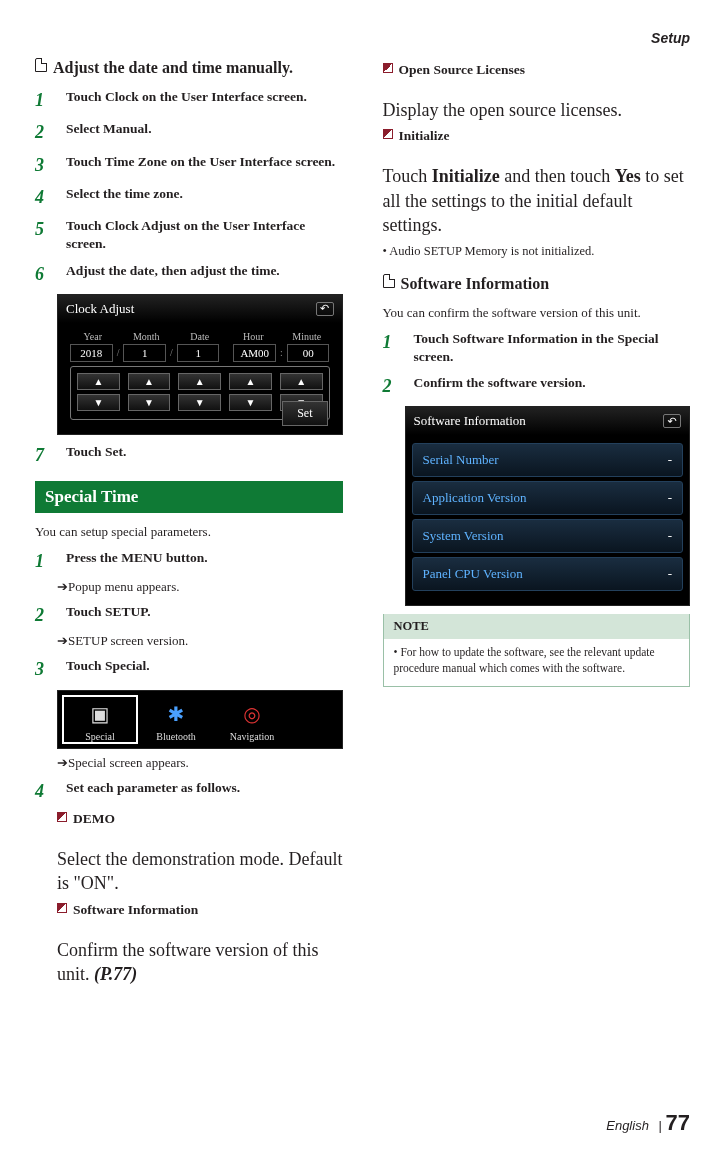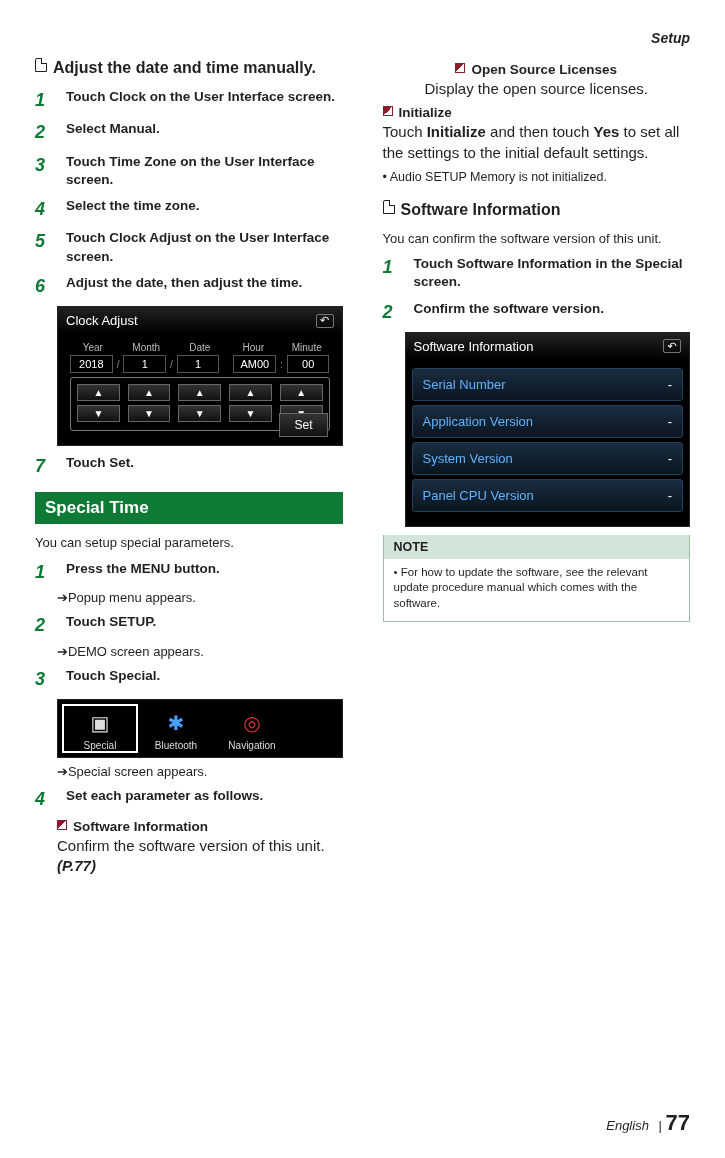--- a/index.html
+++ b/index.html
@@ -16,20 +16,21 @@
     text-align: right;
     font-style: italic;
     font-weight: bold;
     color: #231f20;
     font-size: 14px;
     margin-bottom: 12px;
   }
   .cols {
     display: flex;
     gap: 40px;
+    font-family: Liberation Serif, serif;
   }
   .col {
     flex: 1;
     min-width: 0;
   }
   .page-icon {
     display: inline-block;
     width: 12px; height: 14px;
     border: 1.5px solid #231f20;
     border-radius: 2px 2px 0 0;
@@ -157,21 +158,21 @@
   .sq-bullet {
     display:inline-block;
     width:10px;height:10px;
     border:1.5px solid #8b1d2c;
     background: linear-gradient(135deg,#8b1d2c 50%, transparent 50%);
     margin-right:6px;
     vertical-align:1px;
   }
   .sq-item { margin:4px 0 2px 22px; }
   .sq-item .title { font-weight:bold; font-size:13.5px; }
-  .sq-item p { font-size:15px; line-height:1.35; margin:2px 0 6px 0; }
+  .sq-item p { font-size:18px; line-height:1.35; margin:20px 0 6px 0; }
   .sq-item p .bold { font-weight:bold; }
   .sq-item p em { font-style:italic; font-weight:bold; }
   .dot-item { margin:2px 0 6px 22px; font-size:12.5px; line-height:1.35; }
   .dot-item::before { content:"\2022  "; }
   
   .si-list { padding:4px 6px 10px 6px; }
   .si-row {
     display:flex;
     justify-content:space-between;
     align-items:center;
@@ -333,21 +334,21 @@
     <div class="numstep">
       <span class="n">1</span>
       <span class="body"><span>Press the </span><span class="emph-bold">MENU</span><span> button.</span></span>
     </div>
     <div class="indent-arrow"><span class="normal">Popup menu appears.</span></div>
 
     <div class="numstep">
       <span class="n">2</span>
       <span class="body"><span>Touch </span><span class="emph-bold">SETUP</span><span>.</span></span>
     </div>
-    <div class="indent-arrow"><span class="normal">DEMO screen appears.</span></div>
+    <div class="indent-arrow"><span class="normal">SETUP screen version.</span></div>
 
     <div class="numstep">
       <span class="n">3</span>
       <span class="body"><span>Touch </span><span class="emph-bold">Special</span><span>.</span></span>
     </div>
 
     <div class="img-wrap">
       <div class="setup-tabs">
         <div class="tab sel">
           <div class="ticon">▣</div>
@@ -364,29 +365,33 @@
       </div>
     </div>
     <div class="indent-arrow"><span class="normal">Special screen appears.</span></div>
 
     <div class="numstep">
       <span class="n">4</span>
       <span class="body">Set each parameter as follows.</span>
     </div>
 
     <div class="sq-item">
+      <div><span class="sq-bullet"></span><span class="title">DEMO</span></div>
+      <p>Select the demonstration mode. Default is "ON".</p>
+    </div>
+    <div class="sq-item">
       <div><span class="sq-bullet"></span><span class="title">Software Information</span></div>
       <p><span>Confirm the software version of this unit.</span> <em>(P.77)</em></p>
     </div>
 
   </div>
 
   <div class="col">
 
-    <div class="sq-item" style="margin-left:0;text-align:center;">
+    <div class="sq-item" style="margin-left:0;">
       <div><span class="sq-bullet"></span><span class="title">Open Source Licenses</span></div>
       <p>Display the open source licenses.</p>
     </div>
 
     <div class="sq-item" style="margin-left:0;">
       <div><span class="sq-bullet"></span><span class="title">Initialize</span></div>
       <p>
         <span>Touch </span><span class="bold">Initialize</span><span> and then touch </span><span class="bold">Yes</span><span> to set all the settings to the initial default settings.</span>
       </p>
     </div>

